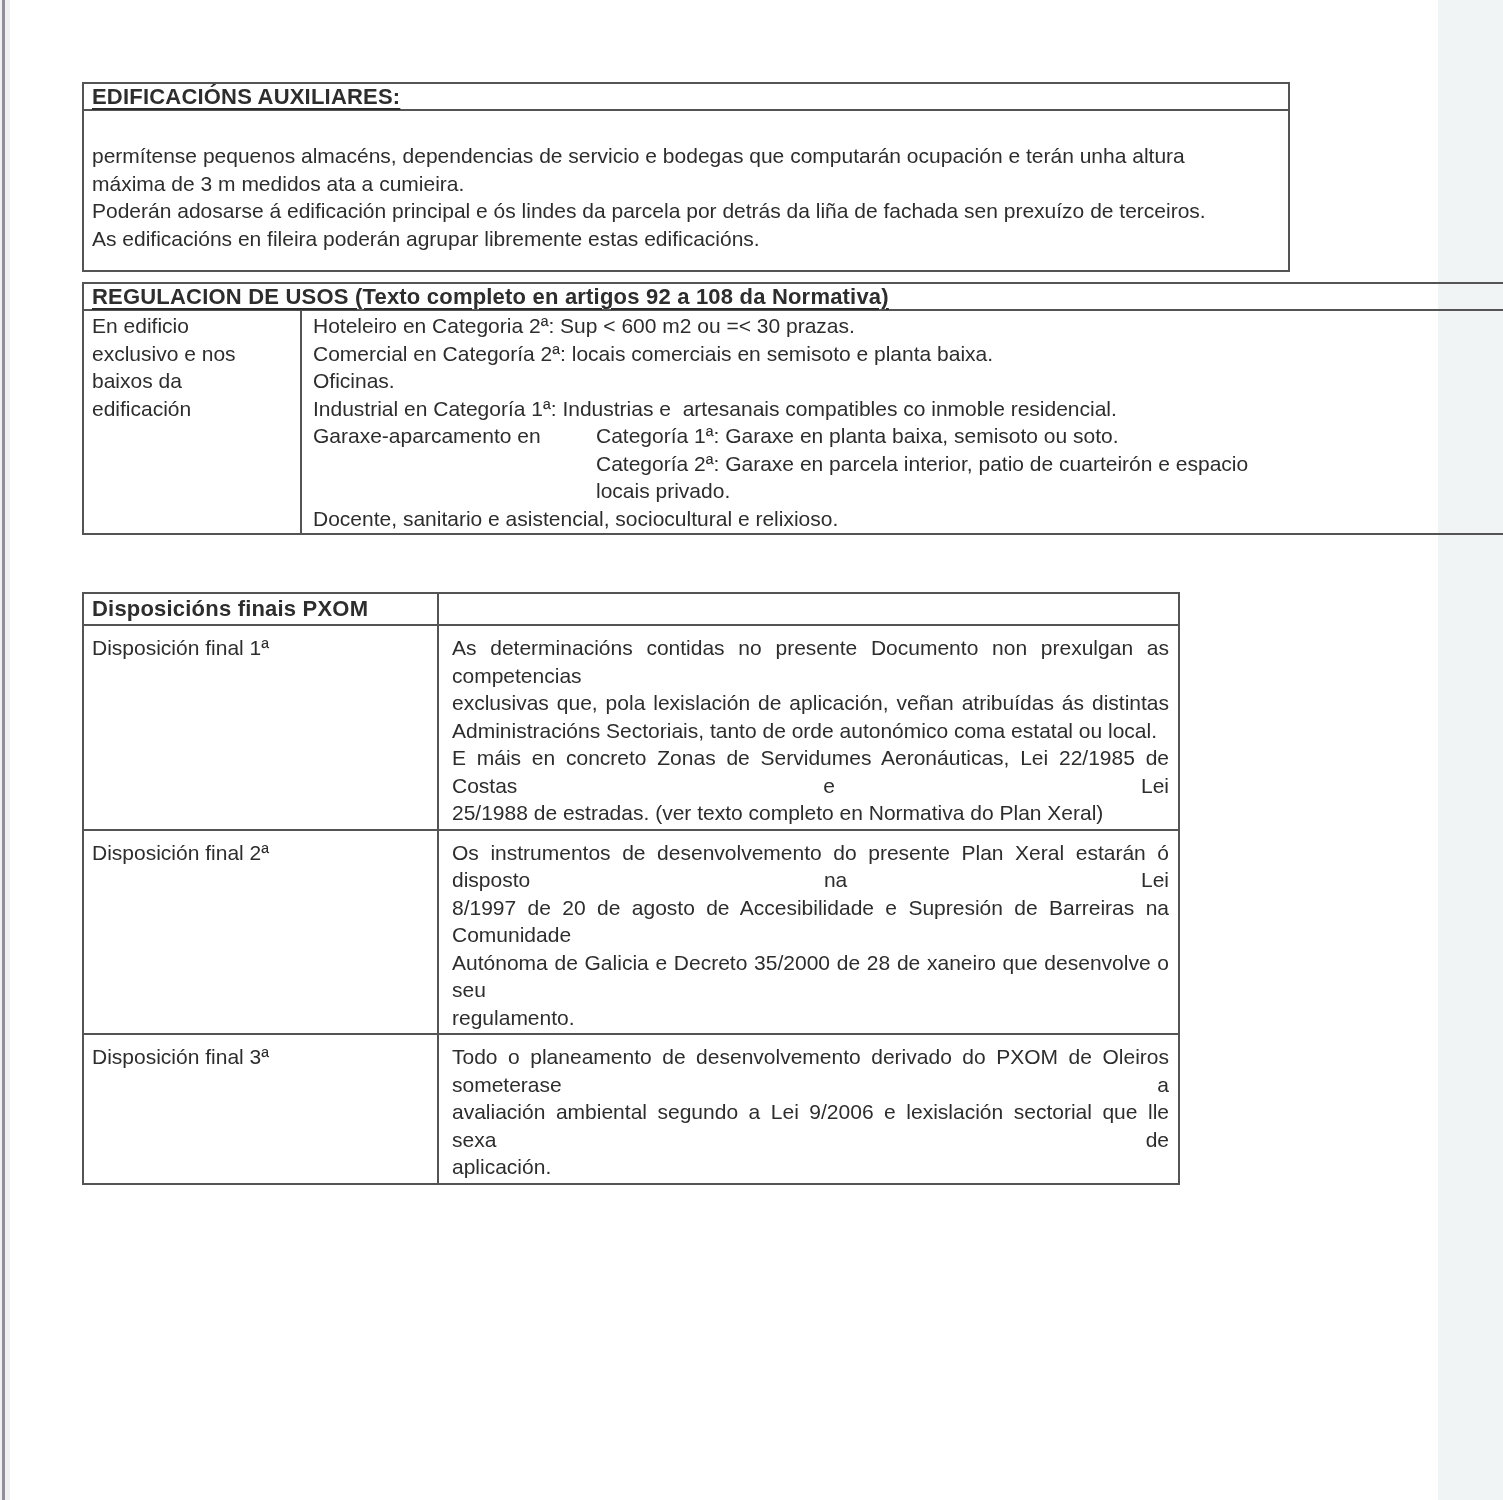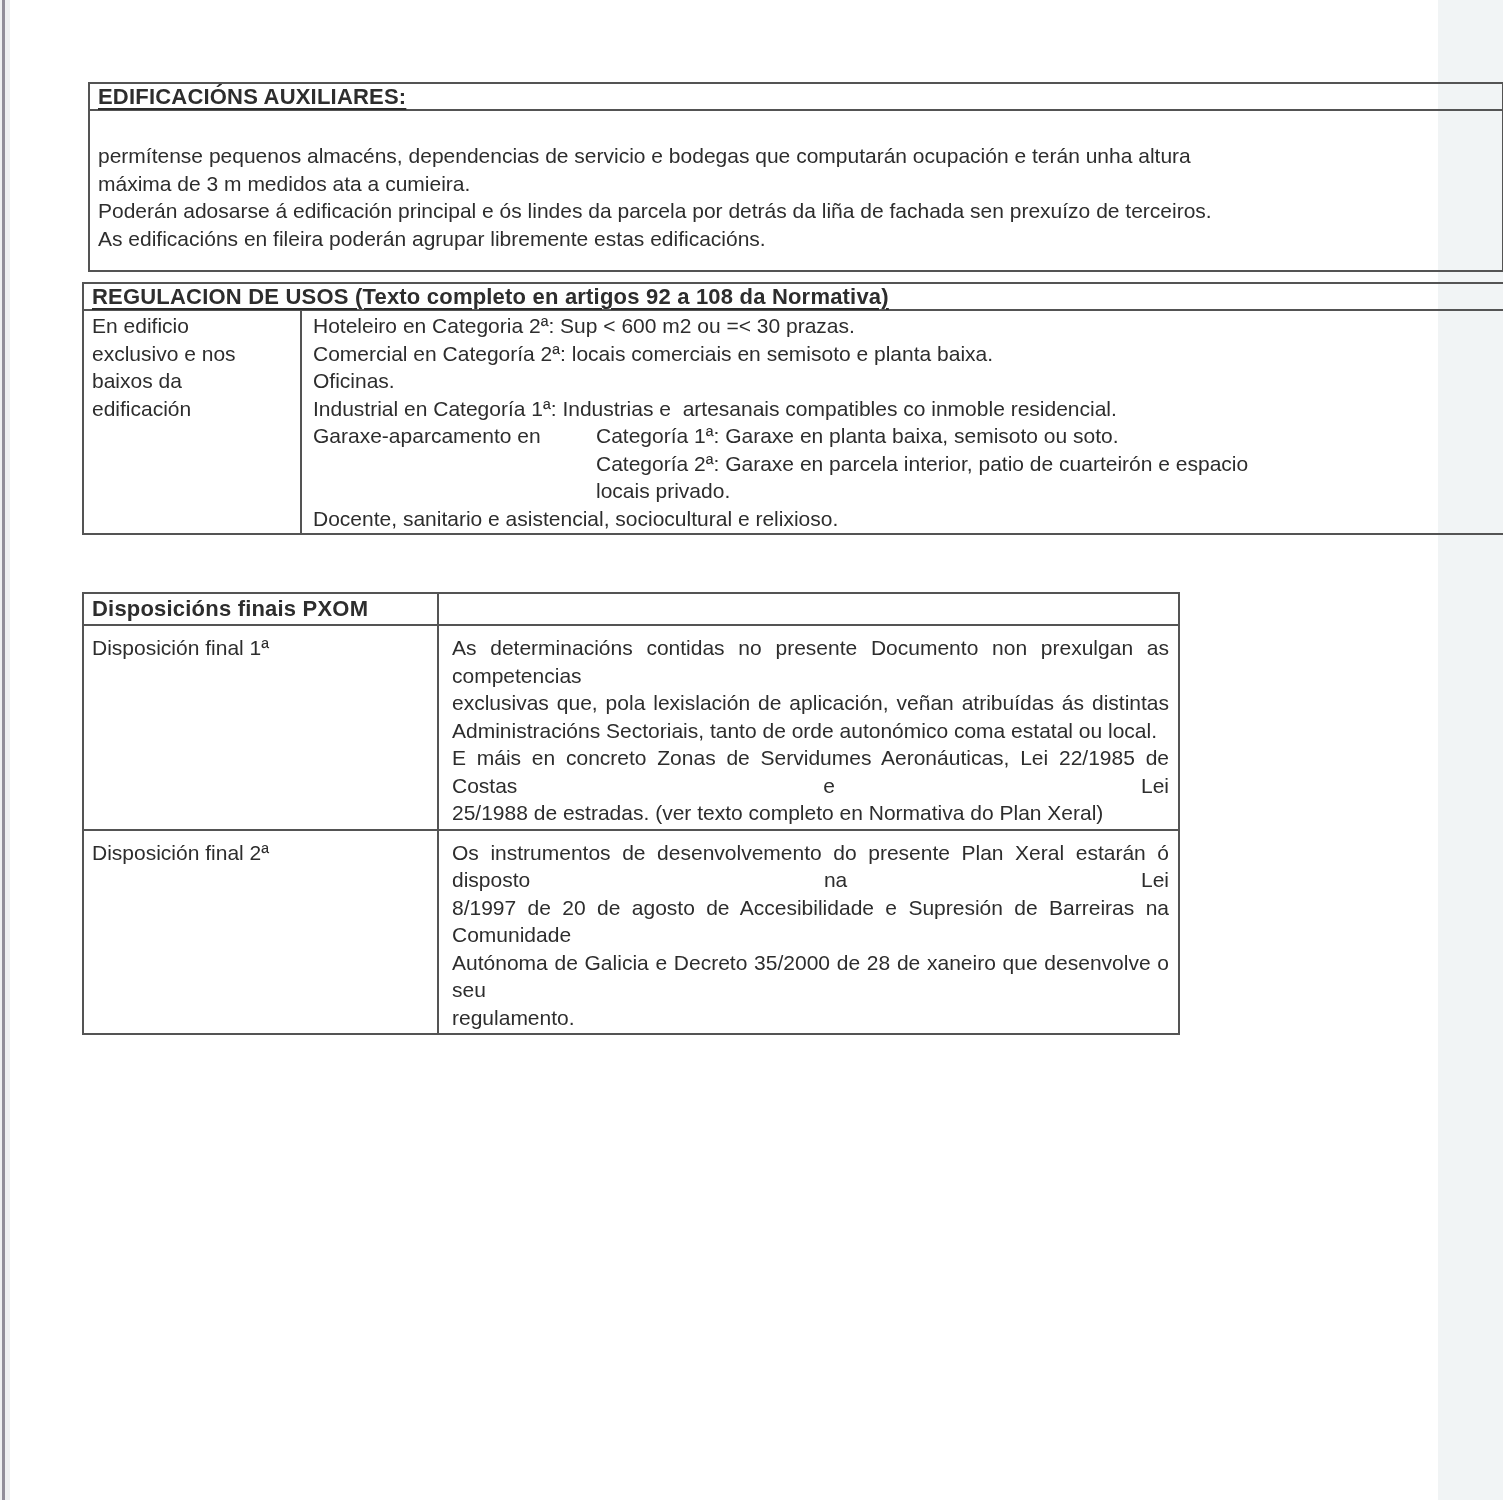--- a/index.html
+++ b/index.html
@@ -13,21 +13,21 @@
   }
   .left-strip { position:absolute; left:0; top:0; width:10px; height:1500px; background:#eef0f2; }
   .left-line  { position:absolute; left:2px; top:0; width:3px; height:1500px; background:#918e9a; }
   .right-strip{ position:absolute; left:1438px; top:0; width:65px; height:1500px; background:#f1f4f5; }
 
   .doc { position:absolute; left:82px; top:82px; width:1322px; }
 
   table.t { border-collapse:collapse; table-layout:fixed; font-size:21px; line-height:27.5px; }
   .t td { border:2px solid #545454; vertical-align:top; padding:1px 8px; }
 
-  .t1 { width:1416px;margin-left:6px; }
+  .t1 { width:1208px; }
   .t2 { width:1486px; margin-top:10px; }
   .t3 { width:1098px; margin-top:57px; }
 
   .title { font-weight:bold; font-size:22px; letter-spacing:0.2px; }
   .u { text-decoration:underline; text-decoration-thickness:2px; text-underline-offset:4px; }
 
   .hdr { padding:0 8px 2px 8px; line-height:23px; }
   .t1 .body1 { padding:31px 4px 18px 8px; }
 
   .t2 .c2 { padding-left:11px; }
@@ -129,16 +129,24 @@
     </tr>
     <tr>
       <td class="c1">Disposición final 2ª</td>
       <td class="c2">
         <div class="ln j">Os instrumentos de desenvolvemento do presente Plan Xeral estarán ó disposto na Lei</div>
         <div class="ln j">8/1997 de 20 de agosto de Accesibilidade e Supresión de Barreiras na Comunidade</div>
         <div class="ln j">Autónoma de Galicia e Decreto 35/2000 de 28 de xaneiro que desenvolve o seu</div>
         <div class="ln">regulamento.</div>
       </td>
     </tr>
+    <tr>
+      <td class="c1">Disposición final 3ª</td>
+      <td class="c2">
+        <div class="ln j">Todo o planeamento de desenvolvemento derivado do PXOM de Oleiros someterase a</div>
+        <div class="ln j">avaliación ambiental segundo a Lei 9/2006 e lexislación sectorial que lle sexa de</div>
+        <div class="ln">aplicación.</div>
+      </td>
+    </tr>
   </tbody>
     </table>
 
 </div>
 
 </body></html>

